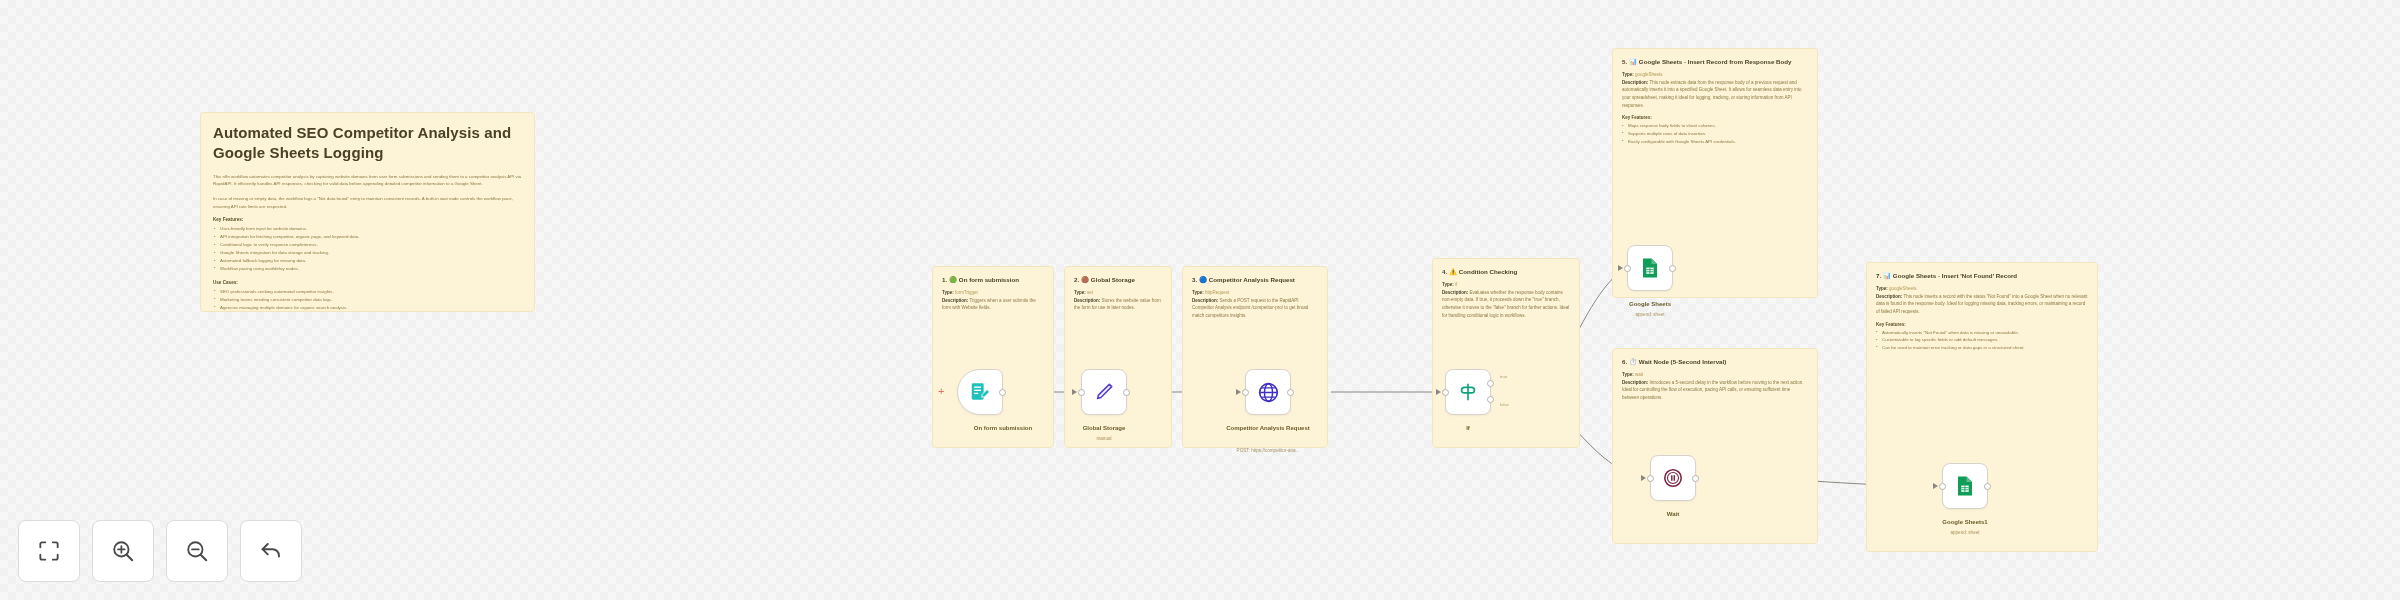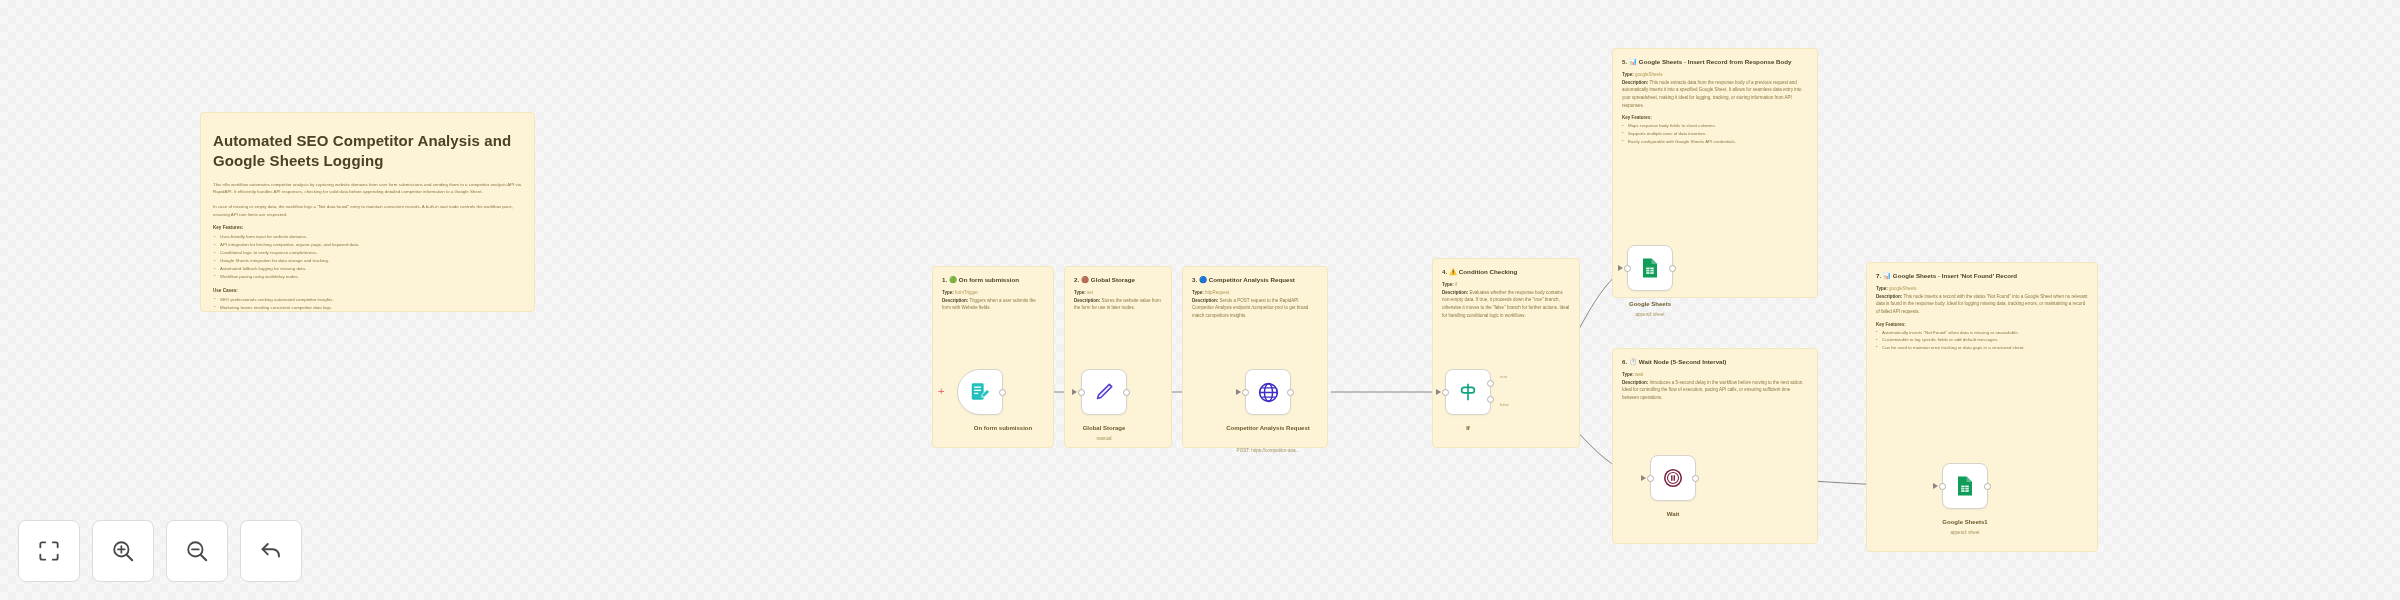--- a/index.html
+++ b/index.html
@@ -28,21 +28,20 @@
   }
   .sticky.big { background: #fdf3d7; }
 
   .note-h1 {
     font-size: 15px;
     font-weight: 700;
     line-height: 1.35;
     color: #4b4128;
     margin-bottom: 9px;
     letter-spacing: .1px;
-    margin-top: 8px;
   }
   .note-p {
     font-size: 4.4px;
     line-height: 1.75;
     color: #8a7a45;
     margin-bottom: 7px;
   }
   .note-sub {
     font-size: 4.6px;
     font-weight: 700;

